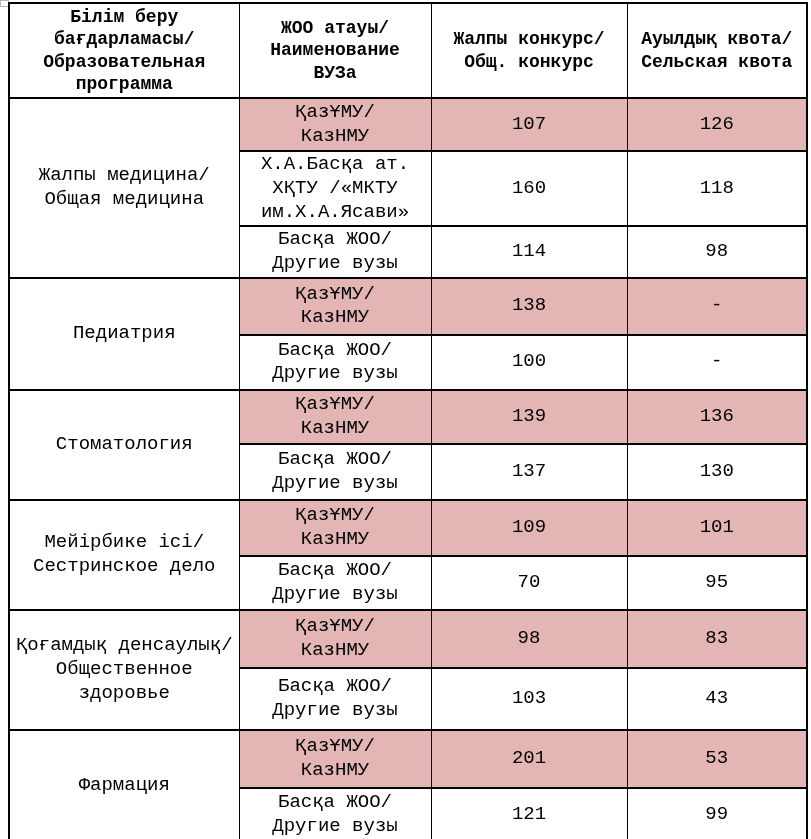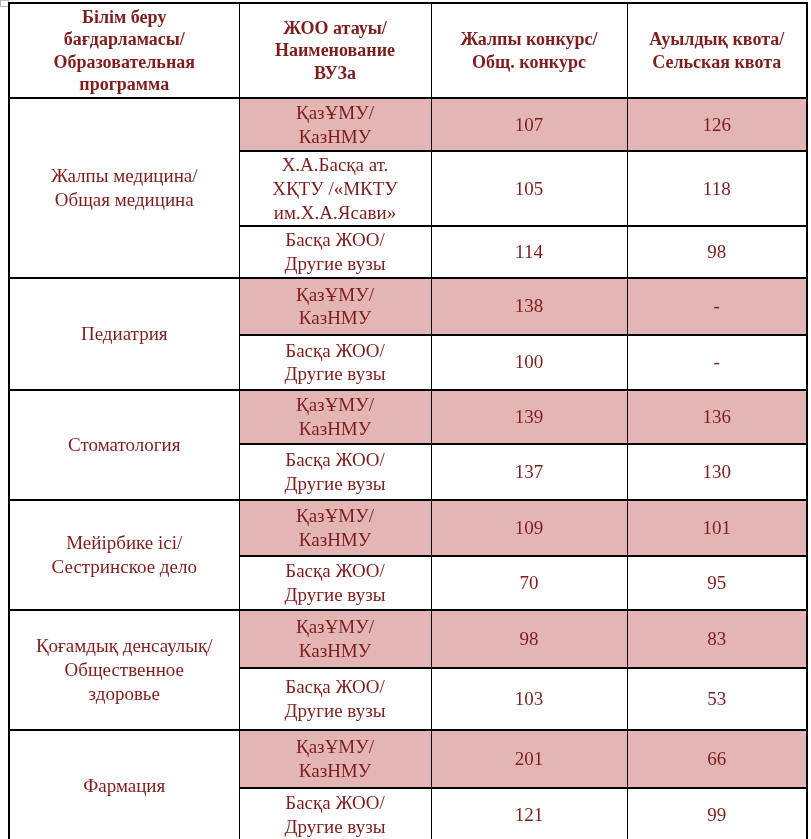--- a/index.html
+++ b/index.html
@@ -3,22 +3,22 @@
 <meta charset="utf-8">
 <style>
   * { box-sizing: border-box; }
   html, body { margin: 0; padding: 0; background: #ffffff; }
   .page {
     position: relative;
     width: 811px;
     height: 839px;
     overflow: hidden;
     background: #ffffff;
-    font-family: Liberation Serif, serif;
-    color: #7f1d1d;
+    font-family: Liberation Mono, monospace;
+    color: #000000;
   }
   .table-handle {
     position: absolute;
     left: 0; top: 0;
     width: 9px; height: 7px;
     border: 1px solid #b6b6b6;
     background: #ffffff;
   }
   table.score-table {
     position: absolute;
@@ -79,21 +79,21 @@
 Общая медицина</td>
       <td class="pink bold">ҚазҰМУ/
 КазНМУ</td>
       <td class="pink bold">107</td>
       <td class="pink bold">126</td>
     </tr>
     <tr style="height:71px">
       <td>Х.А.Басқа ат.
 ХҚТУ /«МКТУ
 им.Х.А.Ясави»</td>
-      <td class="bold">105</td>
+      <td class="bold">160</td>
       <td class="bold">118</td>
     </tr>
     <tr style="height:47px">
       <td>Басқа ЖОО/
 Другие вузы</td>
       <td>114</td>
       <td>98</td>
     </tr>
 
     <tr style="height:57px">
@@ -145,29 +145,29 @@
 здоровье</td>
       <td class="pink bold">ҚазҰМУ/
 КазНМУ</td>
       <td class="pink bold">98</td>
       <td class="pink bold">83</td>
     </tr>
     <tr style="height:62px">
       <td>Басқа ЖОО/
 Другие вузы</td>
       <td>103</td>
-      <td>53</td>
+      <td>43</td>
     </tr>
 
     <tr style="height:58px">
       <td rowspan="2" class="bold">Фармация</td>
       <td class="pink bold">ҚазҰМУ/
 КазНМУ</td>
       <td class="pink bold">201</td>
-      <td class="pink bold">66</td>
+      <td class="pink bold">53</td>
     </tr>
     <tr style="height:54px">
       <td>Басқа ЖОО/
 Другие вузы</td>
       <td>121</td>
       <td>99</td>
     </tr>
 
   </tbody>
     </table>

